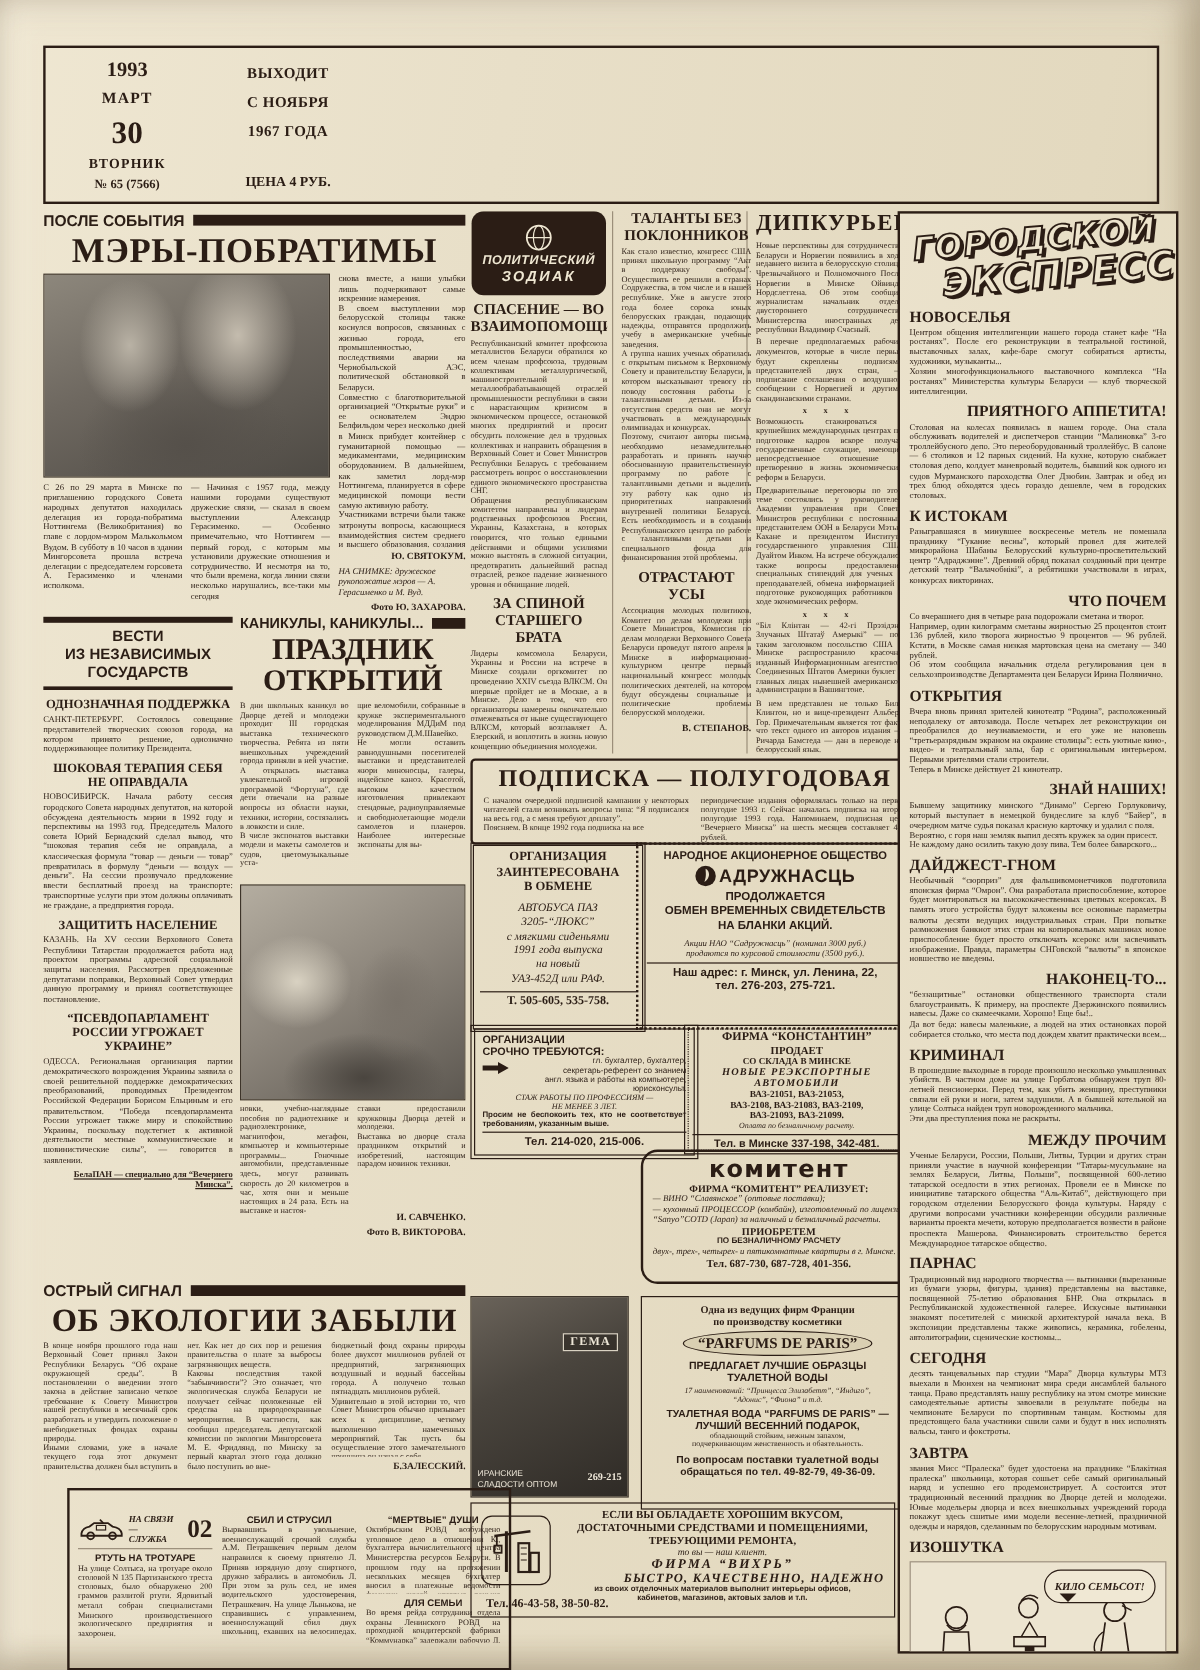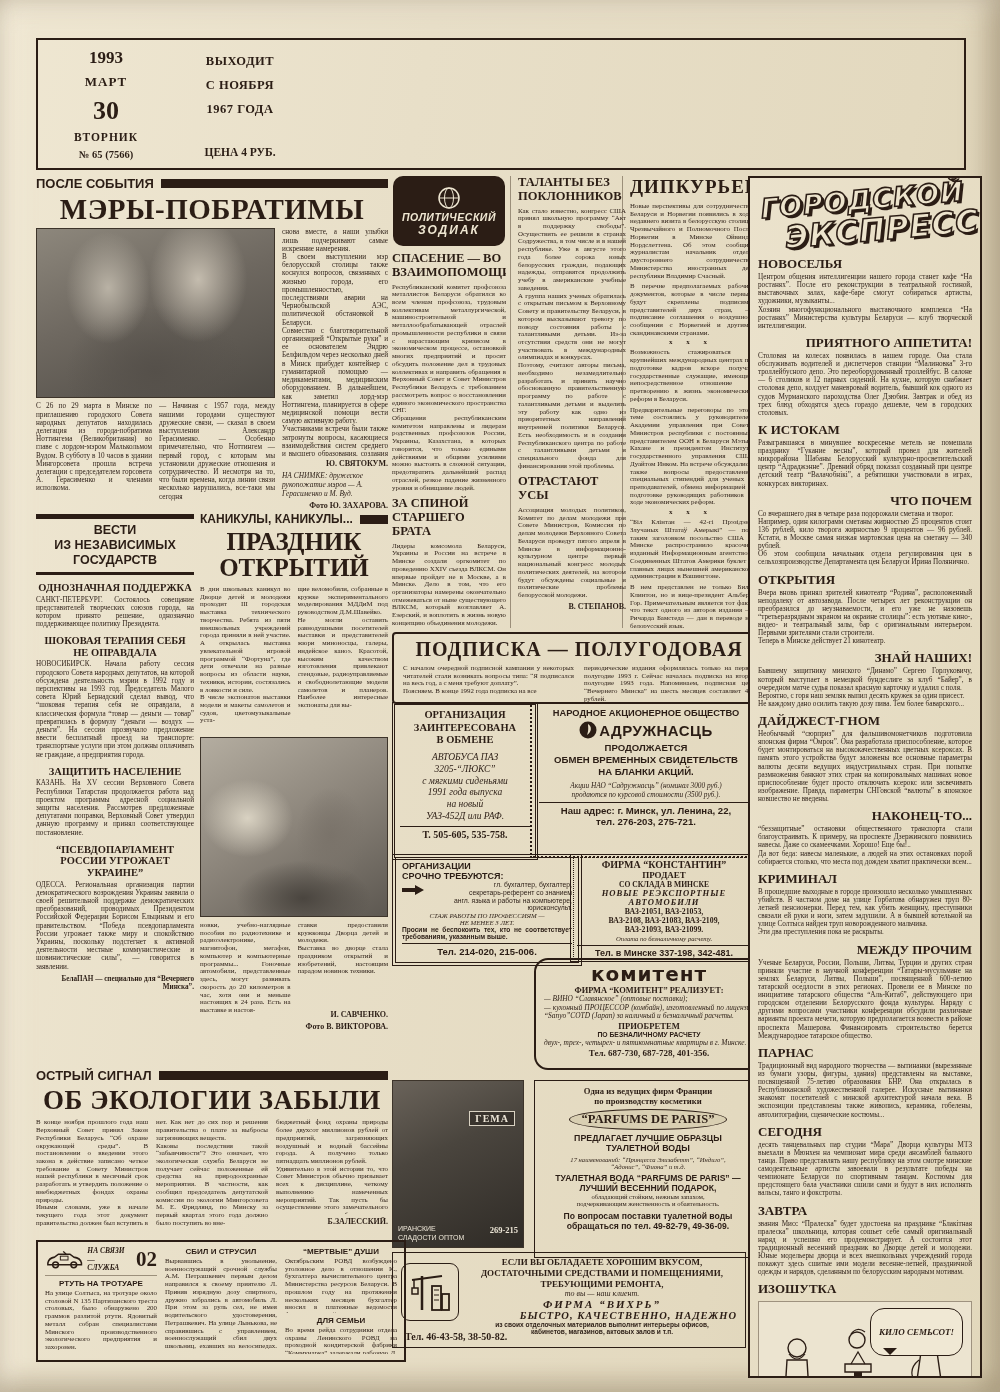--- a/index.html
+++ b/index.html
@@ -76,21 +76,21 @@
   .byline{font-size:8px;font-weight:bold;text-align:right;margin-top:3px;}
   .caption{font-size:7.4px;font-style:italic;margin-top:3px;}
 
   
   .vesti-bar{height:5px;background:var(--ink);margin:2px 0;}
   .vesti-head{font-family:"Liberation Sans","DejaVu Sans",sans-serif;font-weight:bold;font-size:12.5px;text-align:center;line-height:1.2;padding:2px 0;}
   .vesti-title{font-weight:bold;font-size:10.5px;text-align:center;line-height:1.1;margin:7px 0 2px 0;}
 
   
   .vline{border-left:1px solid var(--rule);}
-  .mid-title{font-weight:bold;font-size:12.5px;text-align:left;line-height:1.1;margin:6px 0 3px 0;}
+  .mid-title{font-weight:bold;font-size:12.5px;text-align:center;line-height:1.1;margin:6px 0 3px 0;}
   .dip-title{font-weight:bold;font-size:19px;text-align:center;letter-spacing:1px;margin:0 0 4px 0;}
   .xxx{text-align:center;font-size:7px;font-weight:bold;letter-spacing:6px;margin:2px 0;}
 
   .zodiac{width:112px;height:70px;background:var(--ink);border-radius:10px;color:#efe7d2;
     display:flex;flex-direction:column;align-items:center;justify-content:center;margin:0 auto 5px auto;position:relative;}
   .zodiac .zl1{font-family:"Liberation Sans",sans-serif;font-weight:bold;font-style:italic;font-size:10.5px;letter-spacing:.5px;}
   .zodiac .zl2{font-family:"Liberation Sans",sans-serif;font-weight:bold;font-style:italic;font-size:12px;letter-spacing:2px;}
 
   
   .box{border:2px solid var(--ink);}
@@ -103,42 +103,42 @@
     font-weight:bold;font-size:12.5px;}
 
   .komitent-brand{font-family:"DejaVu Sans","Liberation Sans",sans-serif;font-weight:800;font-size:20px;letter-spacing:1px;text-align:center;}
 
   .gema{background:linear-gradient(155deg,#6a635a 0%,#4a453e 40%,#2f2b26 100%);position:relative;border:1px solid #3d342a;color:#ece5d6;}
   .gema-stamp{position:absolute;top:30px;right:8px;border:1.5px solid #d9d2c2;padding:1px 5px;font-weight:bold;font-size:10px;letter-spacing:1px;background:rgba(40,35,30,.55);}
   .gema-cap{position:absolute;left:5px;bottom:5px;font-family:"Liberation Sans",sans-serif;font-size:7px;line-height:1.2;}
   .gema-tel{position:absolute;right:5px;bottom:12px;font-size:8.5px;font-weight:bold;}
 
   
-  .s02{border:2px solid var(--ink);display:flex;gap:8px;padding:5px 7px;}
+  .s02{border:2px solid var(--ink);display:flex;gap:8px;padding:20px 7px;margin-left:20px;}
   .s02 .col{flex:1;}
   .s02-title{font-family:"Liberation Sans",sans-serif;font-weight:bold;font-size:8px;text-align:center;margin:3px 0 1px 0;}
   .s02-badge{display:flex;align-items:center;gap:4px;border-bottom:1px solid var(--rule);padding-bottom:2px;margin-bottom:2px;}
   .s02-badge .lbl{font-size:7.5px;font-weight:bold;font-style:italic;line-height:1.15;}
   .s02-badge .num{font-size:21px;font-weight:bold;font-family:"Liberation Serif",serif;}
 
   
   .express{border:2px solid var(--ink);padding:6px 8px;background:linear-gradient(100deg,#ebe2cc, #e2d8bc);}
   .exp-logo{transform:rotate(-5deg);margin:2px 0 10px 4px;}
   .exp-logo div{
     font-family:"DejaVu Sans","Liberation Sans",sans-serif;font-weight:800;font-style:italic;
     color:#ede4cd;-webkit-text-stroke:1.6px var(--ink);text-shadow:2.5px 2.5px 0 var(--ink);
     letter-spacing:1px;line-height:1;
   }
   .exp-l1{font-size:27px;}
   .exp-l2{font-size:31px;margin-left:22px;margin-top:2px;}
   .exp-h{font-weight:bold;font-size:13px;margin:5px 0 1px 0;}
   .exp-h.hr{text-align:right;}
   .exp-b{font-size:7.2px;line-height:1.13;text-align:justify;}
   .cartoon{position:relative;height:118px;margin-top:4px;background:#ece4d0;border:1px solid var(--rule);}
-  .bubble{position:absolute;top:6px;right:8px;border:1.5px solid var(--ink);border-radius:14px;padding:18px 8px;
+  .bubble{position:absolute;top:6px;right:8px;border:1.5px solid var(--ink);border-radius:14px;padding:8px 8px;
     font-size:9px;font-weight:bold;font-style:italic;background:#f0e8d4;}
   .bubble:after{content:"";position:absolute;left:12px;bottom:-7px;width:0;height:0;border:7px solid transparent;border-top-color:var(--ink);}
 
   svg{display:block;}
 </style>
 </head>
 <body>
 
 <div class="page">
 
@@ -196,21 +196,21 @@
       <div class="body-sm justify">НОВОСИБИРСК. Начала работу сессия городского Совета народных депутатов, на которой обсуждена деятельность мэрии в 1992 году и перспективы на 1993 год. Председатель Малого совета Юрий Бернадский сделал вывод, что “шоковая терапия себя не оправдала, а классическая формула “товар — деньги — товар” превратилась в формулу “деньги — воздух — деньги”. На сессии прозвучало предложение ввести бесплатный проезд на транспорте: транспортные услуги при этом должны оплачивать не граждане, а предприятия города.</div>
     </div>
     <div>
       <div class="vesti-title">ЗАЩИТИТЬ НАСЕЛЕНИЕ</div>
       <div class="body-sm justify">КАЗАНЬ. На XV сессии Верховного Совета Республики Татарстан продолжается работа над проектом программы адресной социальной защиты населения. Рассмотрев предложенные депутатами поправки, Верховный Совет утвердил данную программу и принял соответствующее постановление.</div>
     </div>
     <div>
       <div class="vesti-title">“ПСЕВДОПАРЛАМЕНТ РОССИИ УГРОЖАЕТ УКРАИНЕ”</div>
       <div class="body-sm justify">ОДЕССА. Региональная организация партии демократического возрождения Украины заявила о своей решительной поддержке демократических преобразований, проводимых Президентом Российской Федерации Борисом Ельциным и его правительством. “Победа псевдопарламента России угрожает также миру и спокойствию Украины, поскольку подстегнет к активной деятельности местные коммунистические и шовинистические силы”, — говорится в заявлении.</div>
     </div>
-    <div class="body-sm bold right" style="margin-top:4px;">БелаПАН — специально для “Вечернего Минска”.</div>
+    <div class="body-sm bold right" style="margin-top:4px;text-decoration:underline;">БелаПАН — специально для “Вечернего Минска”.</div>
   </div>
 
   <div class="abs clip" style="left:200px;top:512px;width:188px;height:550px;">
     <div class="kicker-row">
       <span class="kl" style="font-size:12px;">КАНИКУЛЫ, КАНИКУЛЫ...</span>
       <span class="kicker-bar"></span>
     </div>
     <div class="headline-lg pre">ПРАЗДНИК
 ОТКРЫТИЙ</div>
     <div style="display:flex;gap:7px;">

